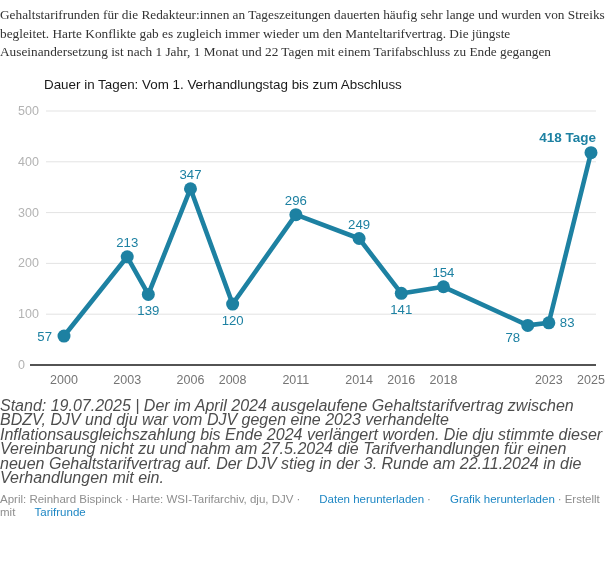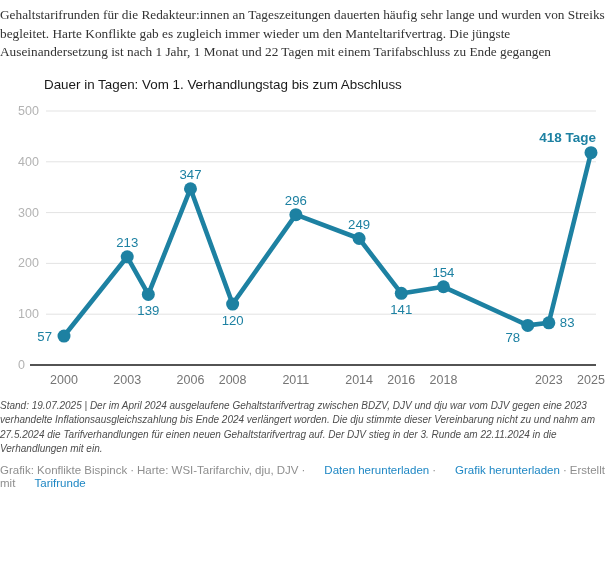--- a/index.html
+++ b/index.html
@@ -12,21 +12,21 @@
              font-weight:700; color:#121212; letter-spacing:-0.2px; }
   .hl { color:#1d81a2; }
 
   .description { margin:0; font-size:13.3px; line-height:18.5px; color:#333333;font-family:Liberation Serif, serif; }
 
   .axis-note { margin:14px 0 0 0; font-size:13.4px; line-height:17px; color:#1a1a1a;padding-left:44px; }
 
   #chart { margin-top:8px; height:292px; }
   svg text { font-family:"Liberation Sans", sans-serif; }
 
-  .stand-note { margin:6px 0 0 0; font-size:10px; line-height:14.5px;
+  .stand-note { margin:6px 0 0 0; font-size:16px; line-height:14.5px;
                 font-style:italic; color:#4d4d4d; }
 
   .credits { margin:7px 0 0 0; font-size:11.5px; line-height:13.5px; color:#8e8e8e; }
   .credits .sep { margin:0 3px; color:#8e8e8e; }
   .credits a.link { color:#1e87c4; text-decoration:none; cursor:pointer;padding-left:16px; }
 </style>
 </head>
 <body>
 
 <div class="page">
@@ -81,14 +81,14 @@
         <circle cx="527.76" cy="224.376" r="6.5" fill="#1d81a2"></circle>
         <text x="512.76" y="241.376" text-anchor="middle" font-size="13.2" font-weight="400" fill="#1d81a2">78</text>
         <circle cx="548.8399999999999" cy="221.836" r="6.5" fill="#1d81a2"></circle>
         <text x="559.8399999999999" y="226.336" text-anchor="start" font-size="13.2" font-weight="400" fill="#1d81a2">83</text>
         <circle cx="591" cy="51.656000000000006" r="6.5" fill="#1d81a2"></circle>
         <text x="596" y="40.656000000000006" text-anchor="end" font-size="13.5" font-weight="700" fill="#1d81a2">418 Tage</text>
       </svg></div>
 
   <p class="stand-note pad">Stand: 19.07.2025 | Der im April 2024 ausgelaufene Gehaltstarifvertrag zwischen BDZV, DJV und dju war vom DJV gegen eine 2023 verhandelte Inflationsausgleichszahlung bis Ende 2024 verlängert worden. Die dju stimmte dieser Vereinbarung nicht zu und nahm am 27.5.2024 die Tarifverhandlungen für einen neuen Gehaltstarifvertrag auf. Der DJV stieg in der 3. Runde am 22.11.2024 in die Verhandlungen mit ein.</p>
 
-  <p class="credits pad"><span>Grafik: Konflikte Bispinck</span><span class="sep">·</span><span>Harte: WSI-Tarifarchiv, dju, DJV</span><span class="sep">·</span><a class="link" href="#">Daten herunterladen</a><span class="sep">·</span><a class="link" href="#">Grafik herunterladen</a><span class="sep">·</span><span>Erstellt mit</span> <a class="link" href="#">Tarifrunde</a></p>
+  <p class="credits pad"><span>April: Reinhard Bispinck</span><span class="sep">·</span><span>Harte: WSI-Tarifarchiv, dju, DJV</span><span class="sep">·</span><a class="link" href="#">Daten herunterladen</a><span class="sep">·</span><a class="link" href="#">Grafik herunterladen</a><span class="sep">·</span><span>Erstellt mit</span> <a class="link" href="#">Tarifrunde</a></p>
 </div>
 
 </body></html>

